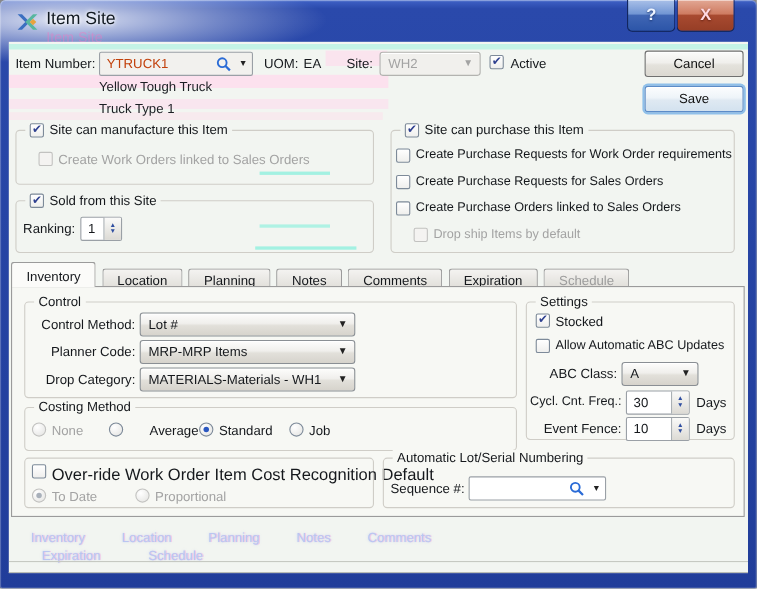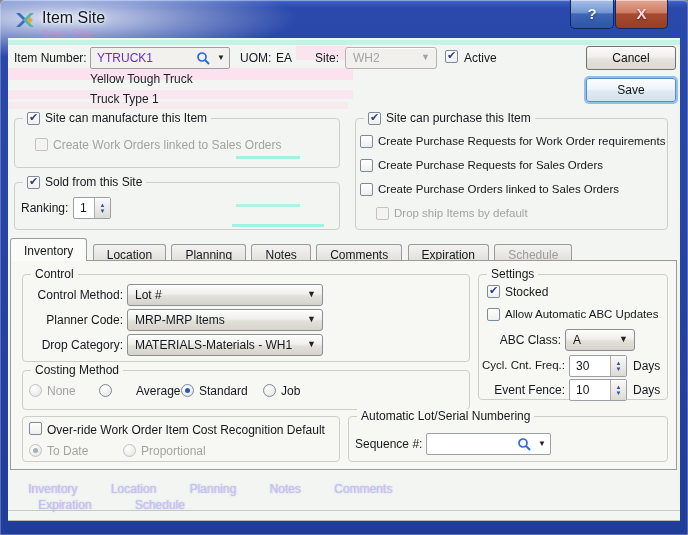--- a/index.html
+++ b/index.html
@@ -32,21 +32,21 @@
   #client { position:absolute; top:38px; left:8px; width:672px; height:483px;
     background:#f2f5f1; border-bottom:1px solid #b9bcb6; overflow:hidden; }
   .stripe { position:absolute; pointer-events:none; }
   .lbl { position:absolute; white-space:nowrap; }
   .dis  { color:#a3a3a3; }
   .desc { position:absolute; white-space:nowrap; color:#1c1f24; }
   
   .field { position:absolute; background:#fff; border:1px solid #9aa0a6; border-radius:2px; }
   .field.disabled { background:#f2f1ee; }
   .field .val { position:absolute; left:6px; top:3px; color:#15181c; white-space:nowrap; }
-  .field .val.gray { color:#6d28d9; }
+  .field .val.gray { color:#c2410c; }
   .combo { position:absolute; border:1px solid #8a8f94; border-radius:3px;
     background:linear-gradient(180deg,#fdfdfc 0%,#f0efec 45%,#e2e0da 55%,#d6d3cc 100%);
     box-shadow:inset 0 1px 0 #fff; }
   .combo.disabled { background:#f1f0ed; border-color:#b3b3b0; }
   .combo .val { position:absolute; left:7px; top:3px; white-space:nowrap; }
   .combo .arr { position:absolute; right:6px; top:4px; font-size:9px; color:#222; }
   .combo.disabled .val, .combo.disabled .arr { color:#a3a3a3; }
   .spin { position:absolute; background:#fff; border:1px solid #9aa0a6; border-radius:2px; }
   .spin .val { position:absolute; left:6px; top:3px; }
   .spin .btns { position:absolute; right:0; top:0; bottom:0; width:16px; border-left:1px solid #aab0b4;
@@ -256,21 +256,21 @@
       <div class="rb" style="left:76px;top:13px;"></div>
       <span class="lbl" style="left:94px;top:13px;margin-left:19px;">Average</span>
       <div class="rb sel" style="left:158px;top:13px;"></div>
       <span class="lbl" style="left:176px;top:13px;">Standard</span>
       <div class="rb" style="left:240px;top:13px;"></div>
       <span class="lbl" style="left:258px;top:13px;">Job</span>
     </div>
 
     <div class="group" style="left:14px;top:378px;width:318px;height:46px;z-index:2;">
       <div class="cb" style="left:6px;top:5px;"></div>
-      <span class="lbl" style="left:24px;top:6px;font-size:12px;">Over-ride Work Order Item Cost Recognition Default</span>
+      <span class="lbl" style="left:24px;top:6px;font-size:15px;">Over-ride Work Order Item Cost Recognition Default</span>
       <div class="rb disabled sel" style="left:6px;top:27px;"></div>
       <span class="lbl dis" style="left:24px;top:27px;">To Date</span>
       <div class="rb disabled" style="left:100px;top:27px;"></div>
       <span class="lbl dis" style="left:118px;top:27px;">Proportional</span>
     </div>
 
     <div class="group" style="left:340px;top:378px;width:320px;height:46px;z-index:2;">
       <div class="legend pane-legend-bg">
         <span class="t">Automatic Lot/Serial Numbering</span>
       </div>

